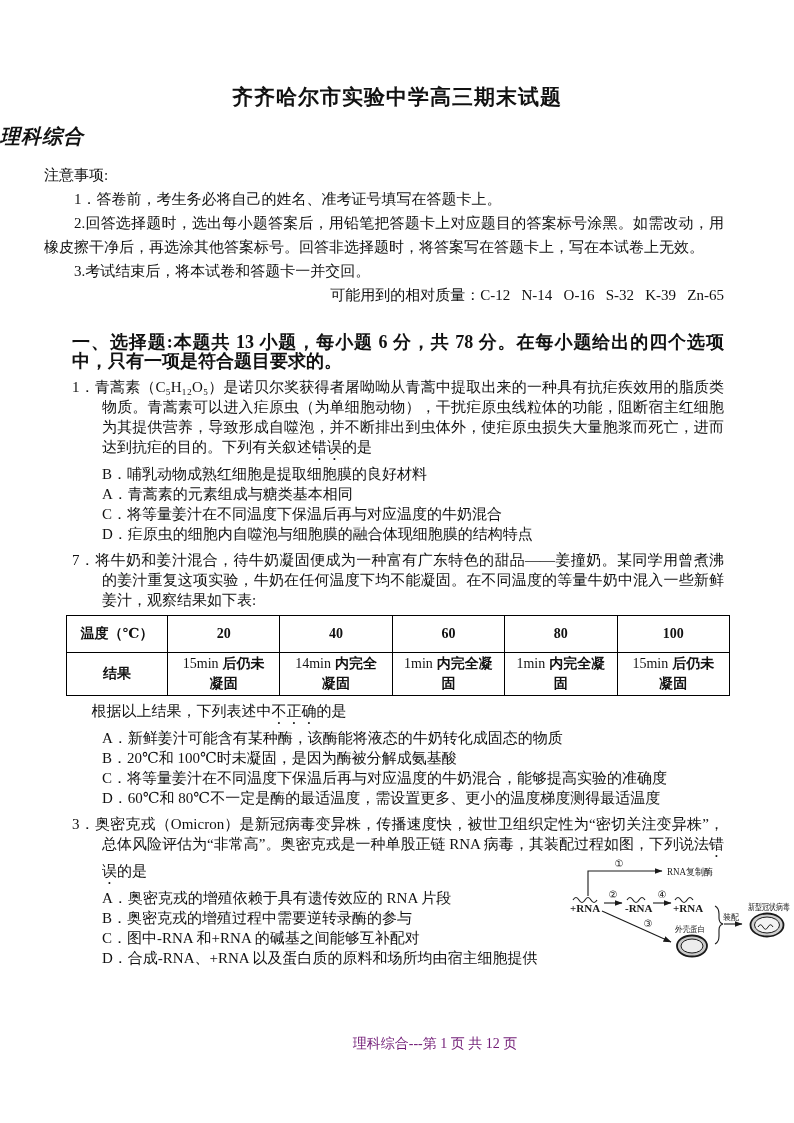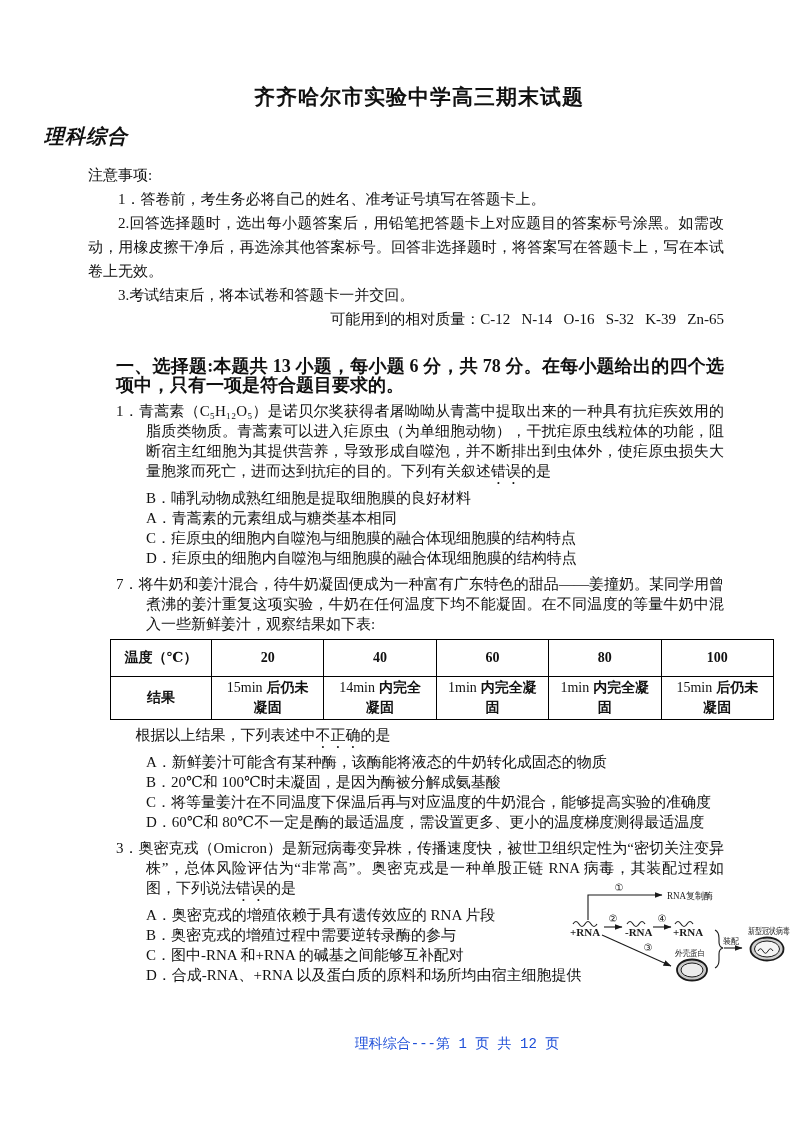--- a/index.html
+++ b/index.html
@@ -1,21 +1,21 @@
 <!DOCTYPE html>
 <html><head>
 <meta charset="utf-8">
 <style>
   html,body{margin:0;padding:0;background:#ffffff;}
   body{
     width:794px;height:1123px;position:relative;overflow:hidden;
     color:#111;
     font-family:"Liberation Serif","DejaVu Serif",serif;
   }
-  .sheet{position:absolute;inset:0;margin-left:44px;}
+  .sheet{position:absolute;inset:0;}
   .col{padding-left:72px;padding-right:70px;}
   .title{
     margin:84px 0 0 0;text-align:center;
     font-size:21px;font-weight:700;letter-spacing:1px;line-height:26px;
   }
   .subtitle{
     margin:13px 0 0 0;text-align:left;
     font-size:20px;font-weight:700;letter-spacing:1px;line-height:26px;font-style:italic;
   }
   .bodytext{font-size:15px;line-height:24px;}
@@ -46,21 +46,21 @@
   table.jtable .c0{width:84px;}
   table.jtable tr.hrow th{height:36px;font-weight:700;}
   table.jtable tr.rrow th,table.jtable tr.rrow td{height:42px;}
   .tw{font-weight:400;margin-right:4px;}
   .tb{font-weight:700;}
   .q-after{margin-left:1.3em;margin-top:2px;}
   .q3-wrap{position:relative;}
   .diagram{position:absolute;top:40px;right:0;}
   .footer{
     position:absolute;top:1035px;left:0;right:0;
-    text-align:center;text-indent:76px;font-size:14px;color:#1d4ed8;font-family:Liberation Mono, monospace;
+    text-align:center;text-indent:76px;font-size:14px;color:#701a75;
   }
   svg text{font-family:"Liberation Serif","DejaVu Serif",serif;fill:#1a1a1a;}
 </style>
 </head>
 <body>
 
 <div class="sheet">
 
   <h1 class="title">齐齐哈尔市实验中学高三期末试题</h1>
   <h2 class="subtitle">理科综合</h2>
@@ -72,21 +72,21 @@
     <div class="indent">3.考试结束后，将本试卷和答题卡一并交回。</div>
     <div class="pre">可能用到的相对质量：C-12   N-14   O-16   S-32   K-39   Zn-65</div>
   </div>
 
   <div class="col sec-heading just">一、选择题:本题共 13 小题，每小题 6 分，共 78 分。在每小题给出的四个选项中，只有一项是符合题目要求的。</div>
 
   <div class="col question">
     <div class="q-stem just"><span>1．青蒿素（C₅H₁₂O₅）是诺贝尔奖获得者屠呦呦从青蒿中提取出来的一种具有抗疟疾效用的脂质类物质。青蒿素可以进入疟原虫（为单细胞动物），干扰疟原虫线粒体的功能，阻断宿主红细胞为其提供营养，导致形成自噬泡，并不断排出到虫体外，使疟原虫损失大量胞浆而死亡，进而达到抗疟的目的。下列有关叙述</span><span class="emph">错误</span><span>的是</span></div>
     <div class="option">B．哺乳动物成熟红细胞是提取细胞膜的良好材料</div>
     <div class="option">A．青蒿素的元素组成与糖类基本相同</div>
-    <div class="option">C．疟原虫的细胞内自噬泡与细胞膜的融合体现细胞膜的结构特点</div>
+    <div class="option">C．将等量姜汁在不同温度下保温后再与对应温度的牛奶混合</div>
     <div class="option">D．疟原虫的细胞内自噬泡与细胞膜的融合体现细胞膜的结构特点</div>
   </div>
 
   <div class="col question">
     <div class="q-stem just">7．将牛奶和姜汁混合，待牛奶凝固便成为一种富有广东特色的甜品——姜撞奶。某同学用曾煮沸的姜汁重复这项实验，牛奶在任何温度下均不能凝固。在不同温度的等量牛奶中混入一些新鲜姜汁，观察结果如下表:</div>
 
     <table class="jtable">
       <tbody>
         <tr class="hrow">
           <th class="c0">温度（℃）</th>

